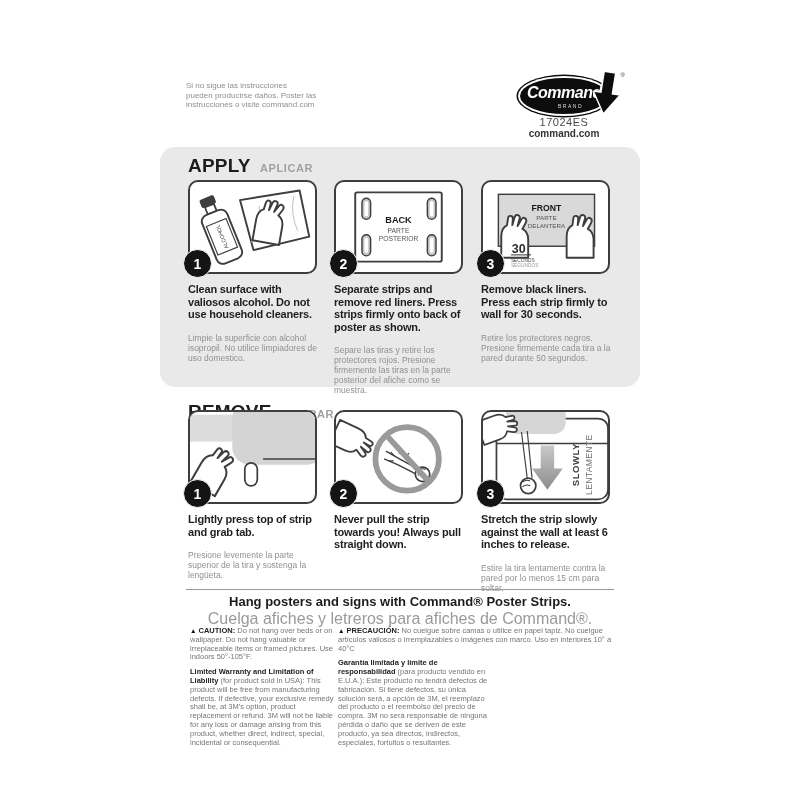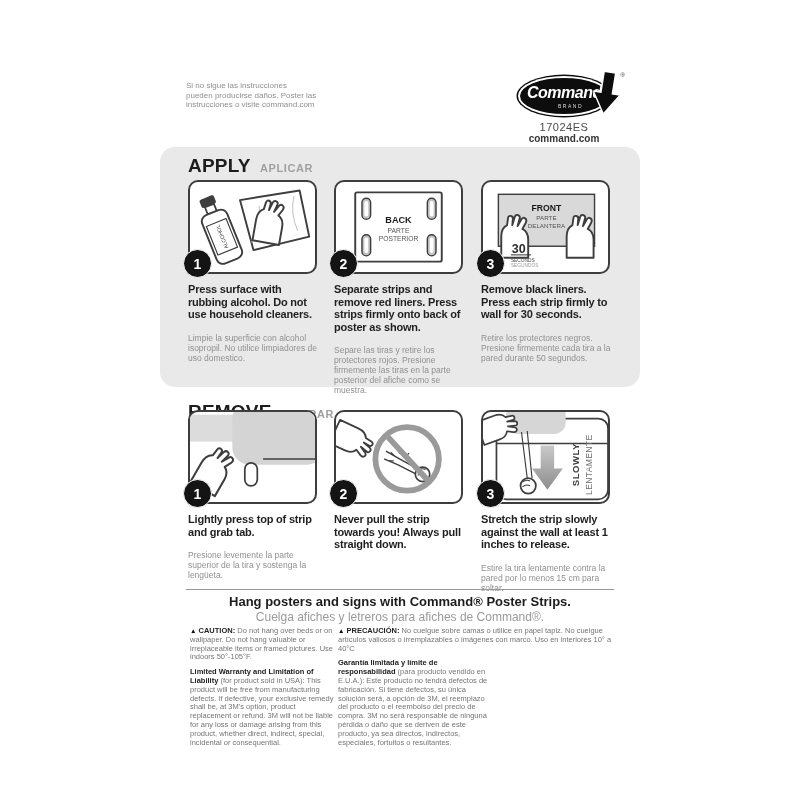--- a/index.html
+++ b/index.html
@@ -13,21 +13,21 @@
   .warn-es div{font-size:8px;color:#8f8f8f;line-height:9.5px;}
 
   .logo-block{position:absolute;left:498px;top:76px;width:132px;text-align:center;}
   .logo-oval{position:relative;width:92px;height:40px;margin:0 auto;background:#0d0d0d;
              border-radius:50%;box-shadow:inset 0 0 0 2px #fff,0 0 0 1.5px #0d0d0d;}
   .logo-text{position:absolute;left:9px;top:8px;font-size:16px;font-weight:bold;font-style:italic;
              color:#fff;letter-spacing:-0.5px;white-space:nowrap;}
   .logo-brandsub{position:absolute;left:40px;top:27px;font-size:5px;color:#dcdcdc;letter-spacing:1.5px;}
   .logo-arrow{position:absolute;right:-10px;top:-7px;width:27px;height:50px;transform:rotate(9deg);}
   .logo-reg{position:absolute;right:-15px;top:-4px;font-size:6px;color:#333;}
-  .sku{margin-top:5px;font-size:11px;color:#4a4a4a;letter-spacing:0.5px;}
+  .sku{font-size:11px;color:#4a4a4a;letter-spacing:0.5px;}
   .site{font-size:10px;font-weight:bold;color:#333;}
 
   
   .applySec{position:absolute;left:160px;top:147px;width:480px;height:240px;background:#e9e9e9;border-radius:15px;}
   .removeSec{position:absolute;left:160px;top:389px;width:480px;height:205px;}
   .sec-head{position:absolute;left:28px;top:8px;white-space:nowrap;}
   .sec-en{font-size:19px;font-weight:800;color:#1d1d1d;letter-spacing:0.2px;}
   .sec-es{font-size:11px;font-weight:600;color:#a0a0a0;margin-left:5px;letter-spacing:0.6px;}
   .removeSec .sec-head{top:12px;}
 
@@ -42,21 +42,21 @@
          background:#141414;color:#fff;font-size:14px;font-weight:bold;
          display:flex;align-items:center;justify-content:center;border:1.5px solid #fff;}
   .step-en{margin:8px 0 0;font-size:11px;font-weight:bold;color:#1f1f1f;line-height:12.5px;letter-spacing:-0.2px;}
   .step-es{margin:12px 0 0;font-size:8.5px;color:#909090;line-height:10px;}
 
   
   .footRule{position:absolute;left:186px;top:589px;width:428px;border-top:1px solid #9a9a9a;}
   .tagline-en{position:absolute;left:160px;top:594px;width:480px;text-align:center;
               font-size:13px;font-weight:bold;color:#1c1c1c;}
   .tagline-es{position:absolute;left:160px;top:610px;width:480px;text-align:center;
-              font-size:12px;color:#9a9a9a;}
+              font-size:16px;color:#9a9a9a;}
   .fineL{position:absolute;left:190px;top:627px;width:146px;}
   .fineR{position:absolute;left:338px;top:627px;width:286px;}
   .fp{margin:0 0 6px;font-size:7.5px;line-height:8.8px;color:#757575;}
   .fpb{font-weight:bold;color:#222;}
   .tri{font-size:6.5px;color:#111;}
   .garBox{width:154px;}
 </style>
 </head>
 <body>
 
@@ -110,21 +110,21 @@
               <rect x="26" y="10" width="16" height="9" rx="2" fill="#3e3e3e"></rect>
               <rect x="29" y="19" width="10" height="8" fill="#fff" stroke="#3e3e3e" stroke-width="1.8"></rect>
               <rect x="20" y="27" width="28" height="54" rx="7" fill="#fff" stroke="#3e3e3e" stroke-width="2"></rect>
               <rect x="23" y="38" width="22" height="32" fill="#fff" stroke="#3e3e3e" stroke-width="1.2"></rect>
               <text x="34" y="56" font-size="5.5" fill="#3e3e3e" text-anchor="middle" transform="rotate(-90 34 54)">ALCOHOL</text>
             </g>
           </svg>
         </div>
         <div class="badge">1</div>
       </div>
-      <p class="step-en">Press surface with rubbing alcohol. Do not use household cleaners.</p>
+      <p class="step-en">Clean surface with valiosos alcohol. Do not use household cleaners.</p>
       <p class="step-es">Limpie la superficie con alcohol isopropil. No utilice limpiadores de uso domestico.</p>
     </div>
 
     <div class="col c2">
       <div class="panelWrap">
         <div class="panel">
           <svg viewBox="0 0 130 88">
             <rect x="20" y="8" width="90" height="72" rx="2" fill="#fff" stroke="#3e3e3e" stroke-width="2"></rect>
             <g>
               <rect x="27" y="14" width="9" height="22" rx="4.5" fill="#c4c4c4" stroke="#3e3e3e" stroke-width="1.5"></rect>
@@ -224,21 +224,21 @@
             <polygon points="60,32 74,32 74,56 83,56 67,78 51,56 60,56" fill="url(#arrowGrad)"></polygon>
             <text transform="rotate(-90 100 52)" x="100" y="52" text-anchor="middle" font-size="10" font-weight="bold" fill="#3e3e3e" letter-spacing="0.5">SLOWLY</text>
             <text transform="rotate(-90 113 52)" x="113" y="52" text-anchor="middle" font-size="9" fill="#6e6e6e" letter-spacing="0.3">LENTAMENTE</text>
             <use href="#hand" transform="translate(-2,-8) rotate(70 17 23) scale(0.9)"></use>
             <circle cx="47" cy="74" r="8" fill="#fff" stroke="#3e3e3e" stroke-width="1.8"></circle>
             <path d="M41,70 q4,-3 8,-1 M41,75 q4,-3 8,-1" stroke="#3e3e3e" stroke-width="1.1" fill="none"></path>
           </svg>
         </div>
         <div class="badge">3</div>
       </div>
-      <p class="step-en">Stretch the strip slowly against the wall at least 1 inches to release.</p>
+      <p class="step-en">Stretch the strip slowly against the wall at least 6 inches to release.</p>
       <p class="step-es">Estire la tira lentamente contra la pared por lo menos 15 cm para soltar.</p>
     </div>
   </section>
 
   <div class="footRule"></div>
   <div class="tagline-en">Hang posters and signs with Command® Poster Strips.</div>
   <div class="tagline-es">Cuelga afiches y letreros para afiches de Command®.</div>
 
   <div class="fineL">
     <p class="fp"><span class="tri">▲</span> <span class="fpb">CAUTION:</span> <span>Do not hang over beds or on wallpaper. Do not hang valuable or irreplaceable items or framed pictures. Use indoors 50°-105°F.</span></p>

